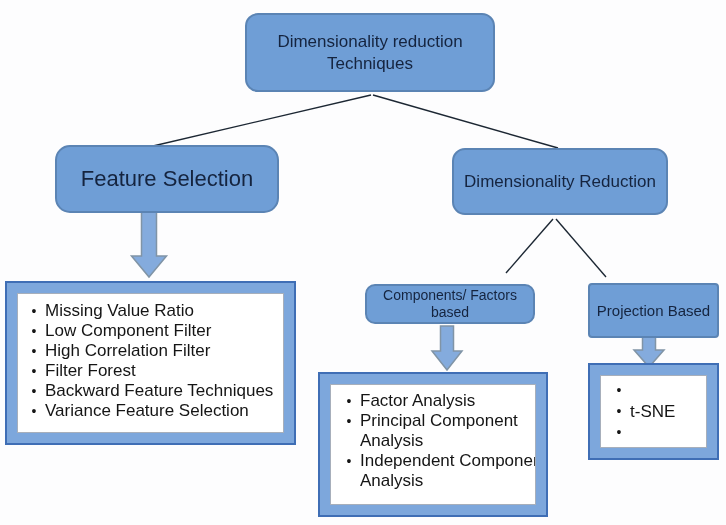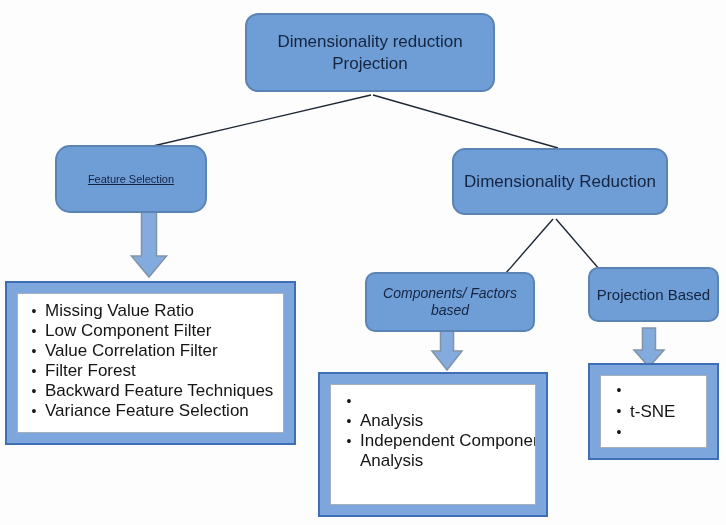--- a/index.html
+++ b/index.html
@@ -40,24 +40,24 @@
     border:2px solid var(--node-border);
     color:var(--heading-text);
     display:flex;
     flex-direction:column;
     align-items:center;
     justify-content:center;
     text-align:center;
   }
   .node .nline{display:block;}
   .node-root{left:245px; top:13px; width:250px; height:79px; border-radius:13px; font-size:17px; line-height:22px;}
-  .node-feature{left:55px; top:145px; width:152px; height:68px; border-radius:15px; font-size:11px;text-decoration:underline;}
+  .node-feature{left:55px; top:145px; width:224px; height:68px; border-radius:15px; font-size:22px;}
   .node-dimred{left:452px; top:148px; width:216px; height:67px; border-radius:13px; font-size:17px;}
-  .node-components{left:365px; top:272px; width:170px; height:60px; border-radius:10px; font-size:14px; line-height:17px;font-style:italic;}
-  .node-projection{left:588px; top:267px; width:131px; height:55px; border-radius:10px; font-size:15px;}
+  .node-components{left:365px; top:284px; width:170px; height:40px; border-radius:10px; font-size:14px; line-height:17px;}
+  .node-projection{left:588px; top:283px; width:131px; height:55px; border-radius:4px; font-size:15px;}
   .panel{
     position:absolute;
     z-index:2;
     box-sizing:border-box;
     background:var(--panel-fill);
     border:2.5px solid var(--panel-border);
   }
   .panel-feature{left:5px; top:281px; width:291px; height:164px;}
   .panel-components{left:318px; top:372px; width:230px; height:145px;}
   .panel-projection{left:588px; top:363px; width:131px; height:97px;}
@@ -98,21 +98,21 @@
     <line x1="373" y1="95" x2="558" y2="148" stroke="var(--connector)" stroke-width="1.4"></line>
     <line x1="553" y1="219" x2="506" y2="273" stroke="var(--connector)" stroke-width="1.4"></line>
     <line x1="556" y1="219" x2="606" y2="277" stroke="var(--connector)" stroke-width="1.4"></line>
     <polygon points="141.5,210 156.5,210 156.5,256 166.5,256 149,277 131.5,256 141.5,256" fill="var(--arrow-fill)" stroke="var(--arrow-outline)" stroke-width="1.5"></polygon>
     <polygon points="440.5,326 453.5,326 453.5,351 462,351 447,370 432,351 440.5,351" fill="var(--arrow-fill)" stroke="var(--arrow-outline)" stroke-width="1.5"></polygon>
     <polygon points="642.5,328 655.5,328 655.5,350 664,350 649,367 634,350 642.5,350" fill="var(--arrow-fill)" stroke="var(--arrow-outline)" stroke-width="1.5"></polygon>
   </svg>
 
   <div class="node node-root">
     <span class="nline">Dimensionality reduction</span>
-    <span class="nline">Projection</span>
+    <span class="nline">Techniques</span>
   </div>
 
   <div class="node node-feature">
     <span class="nline">Feature Selection</span>
   </div>
 
   <div class="node node-dimred">
     <span class="nline">Dimensionality Reduction</span>
   </div>
 
@@ -136,21 +136,21 @@
         </li>
         <li class="li">
           <span class="bullet">•</span>
           <span class="txt">
               <span class="line">Low Component Filter</span>
             </span>
         </li>
         <li class="li">
           <span class="bullet">•</span>
           <span class="txt">
-              <span class="line">Value Correlation Filter</span>
+              <span class="line">High Correlation Filter</span>
             </span>
         </li>
         <li class="li">
           <span class="bullet">•</span>
           <span class="txt">
               <span class="line">Filter Forest</span>
             </span>
         </li>
         <li class="li">
           <span class="bullet">•</span>
@@ -166,24 +166,29 @@
         </li>
       </ul>
     </div>
   </div>
 
   <div class="panel panel-components">
     <div class="panel-inner">
       <ul class="blist">
         <li class="li">
           <span class="bullet">•</span>
-        </li>
-        <li class="li">
-          <span class="bullet">•</span>
-          <span class="txt">
+          <span class="txt">
+            <span class="line">Factor Analysis</span>
+
+          </span>
+        </li>
+        <li class="li">
+          <span class="bullet">•</span>
+          <span class="txt">
+            <span class="line">Principal Component</span>
             <span class="line">Analysis</span>
           </span>
         </li>
         <li class="li">
           <span class="bullet">•</span>
           <span class="txt">
             <span class="line">Independent Component</span>
             <span class="line">Analysis</span>
           </span>
         </li>

